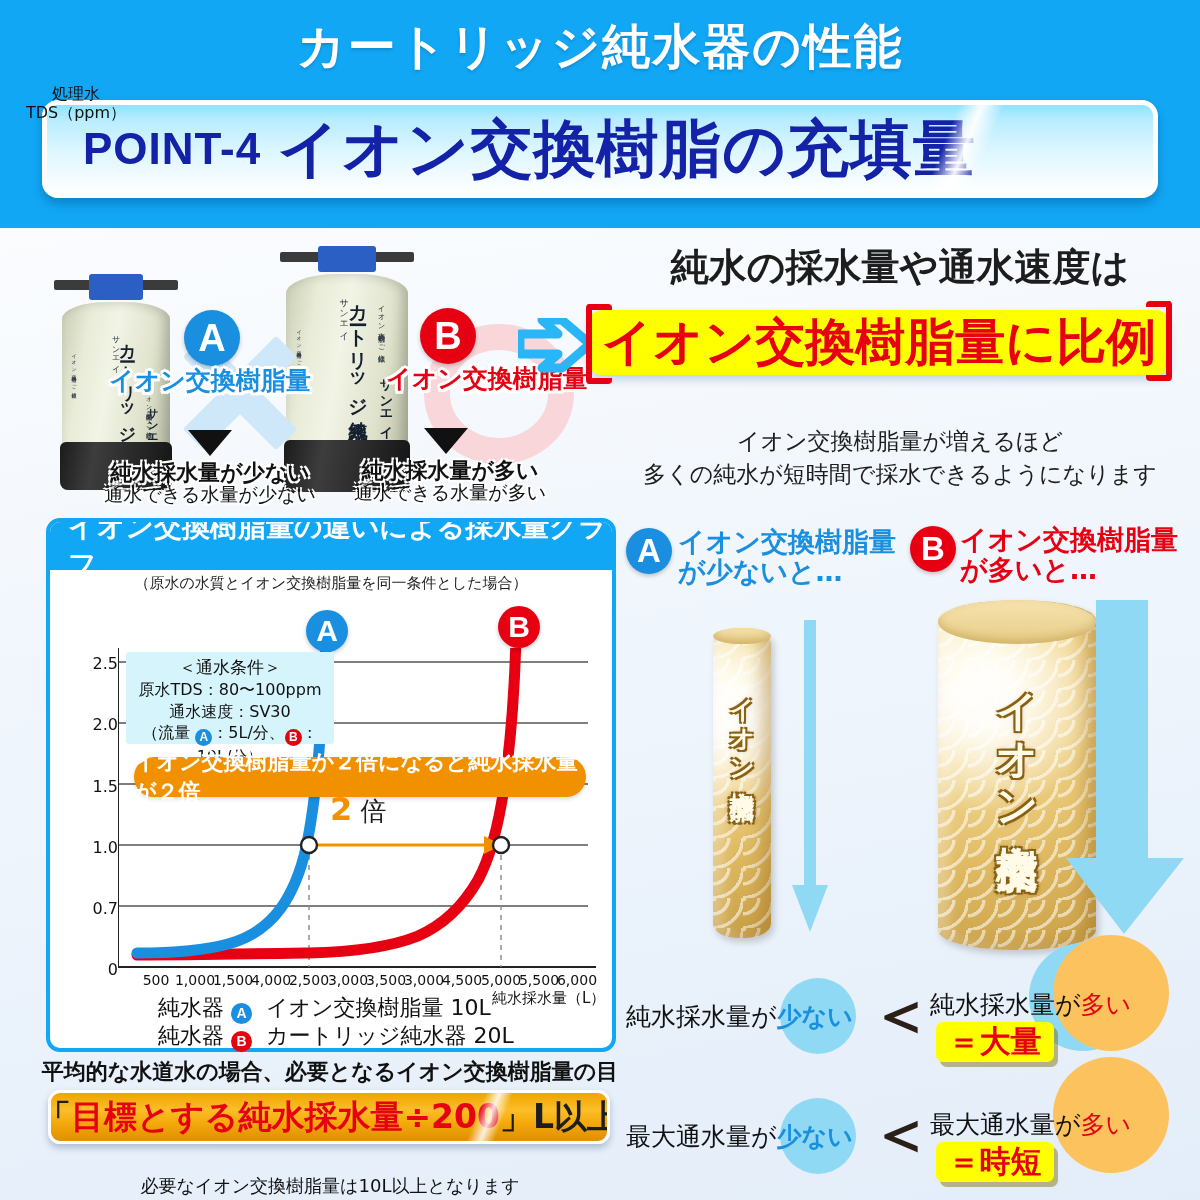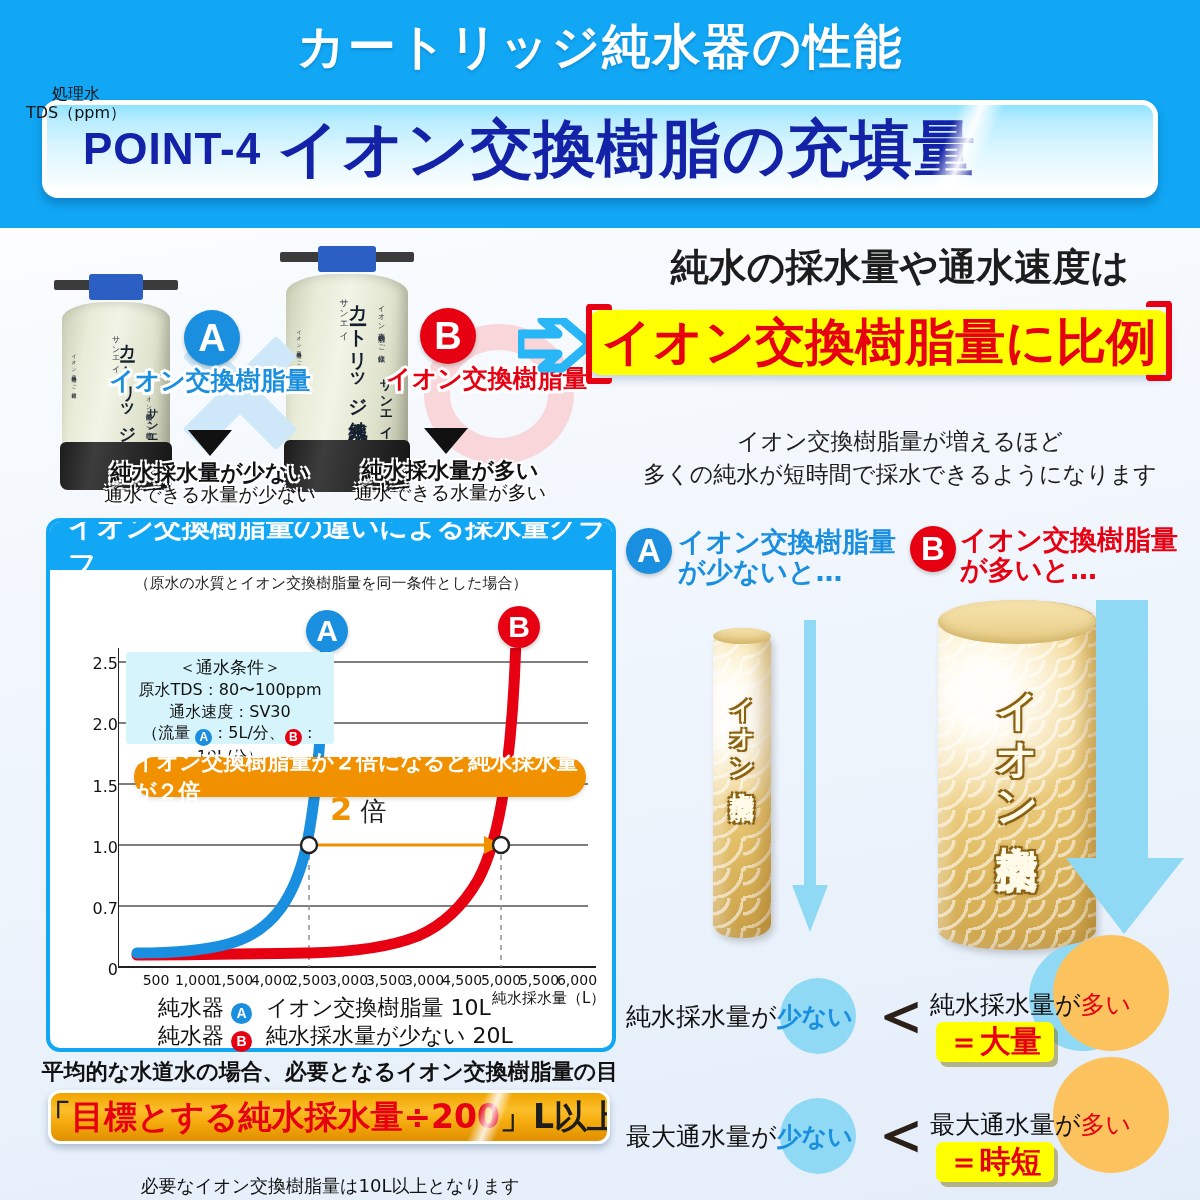--- a/index.html
+++ b/index.html
@@ -421,21 +421,21 @@
   <div class="abs" id="xaxis-title">純水採水量（L）</div>
 
   <div class="legend-row" style="left:158px; top:993px;">
     <span>純水器</span>
     <span class="mini a" style="width:21px;height:21px;font-size:14px;vertical-align:-3px;">A</span>
     &nbsp;<span>イオン交換樹脂量 10L</span>
   </div>
   <div class="legend-row" style="left:158px; top:1021px;">
     <span>純水器</span>
     <span class="mini b" style="width:21px;height:21px;font-size:14px;vertical-align:-3px;">B</span>
-    &nbsp;<span>純水採水量が少ない 20L</span>
+    &nbsp;<span>カートリッジ純水器 20L</span>
   </div>
 
   <div class="abs" id="formula-lead">平均的な水道水の場合、必要となるイオン交換樹脂量の目安は</div>
   <div class="abs" id="formula-bar">
     <span class="shine"></span>
     <span id="formula-text"><span class="wk">「</span><span>目標とする純水採水量÷200</span><span class="wk">」L以上</span></span>
   </div>
   <div class="abs" id="formula-note">
     <br>
     <span>必要なイオン交換樹脂量は10L以上となります</span>

